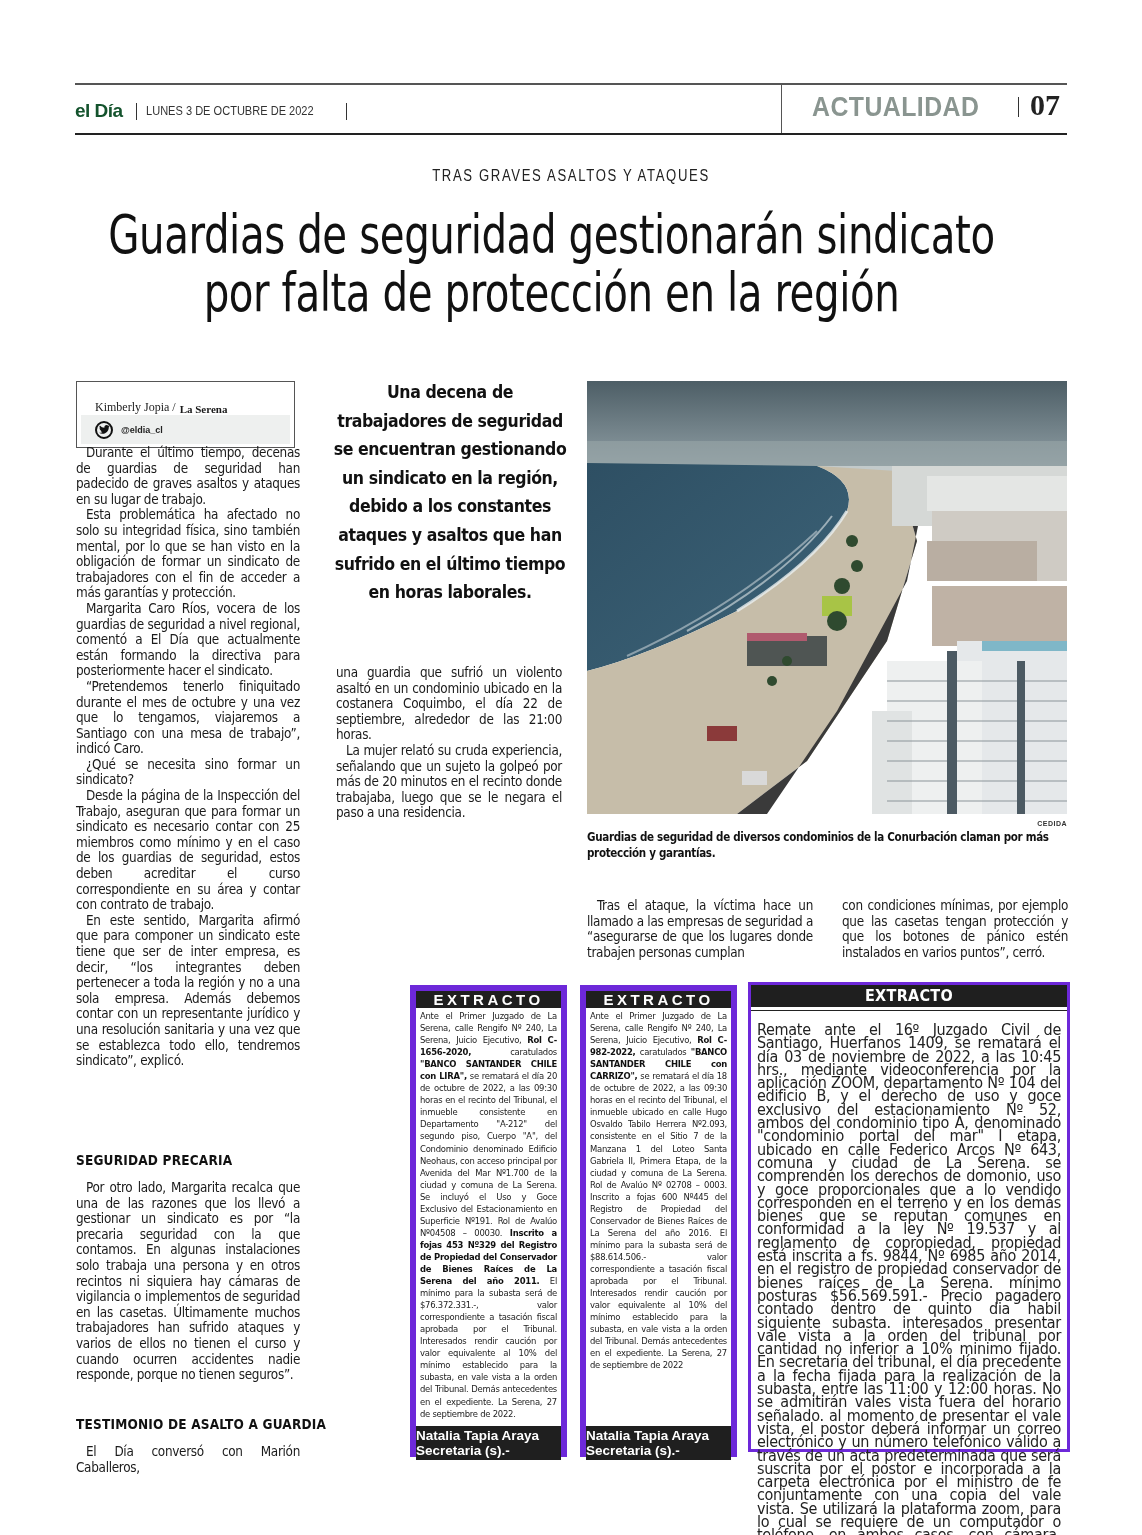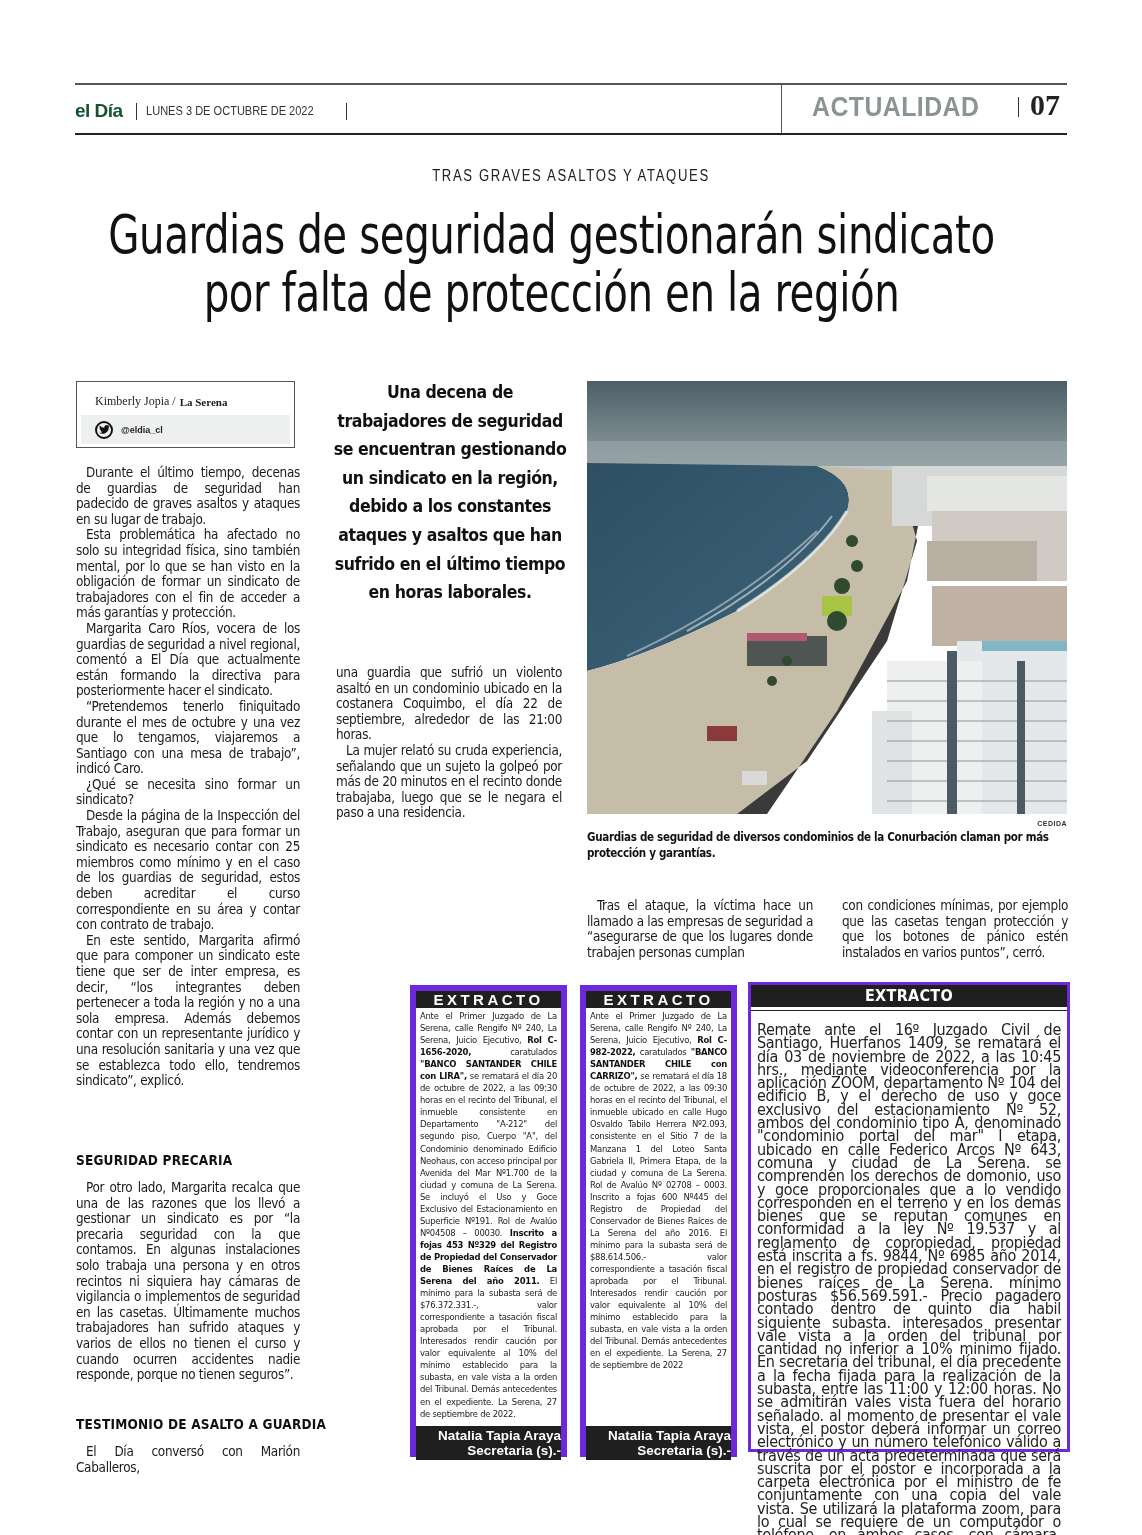--- a/index.html
+++ b/index.html
@@ -22,21 +22,21 @@
 .body-text p{text-indent:10px}
 .subhead{font-family:"DejaVu Sans Condensed","DejaVu Sans",sans-serif;font-weight:bold;font-size:13.5px;letter-spacing:0.2px;color:#111}
 .pullquote{font-family:"DejaVu Sans Condensed","DejaVu Sans",sans-serif;font-weight:bold;font-size:17.5px;line-height:28.6px;text-align:center;color:#111;letter-spacing:-0.4px}
 .photo{overflow:hidden}
 .credit{font-size:7px;font-weight:bold;color:#333;text-align:right;letter-spacing:0.5px}
 .caption{font-family:"DejaVu Sans Condensed","DejaVu Sans",sans-serif;font-weight:bold;font-size:11.5px;line-height:15.5px;color:#111;letter-spacing:-0.3px}
 .extracto{border:6px solid #6d28d9;background:#fff}
 .ext-head{background:#1f1f1f;color:#fff;font-weight:bold;font-size:15px;letter-spacing:3.5px;text-align:center;height:17px;line-height:17px}
 .ext-body{font-family:"DejaVu Sans Condensed","DejaVu Sans",sans-serif;font-size:9.4px;line-height:12.05px;color:#222;text-align:justify;padding:2px 4px 0 4px;letter-spacing:-0.25px}
 .ext-body b{color:#111}
-.ext-sign{background:#1f1f1f;color:#fff;font-weight:bold;font-size:13.5px;line-height:15px;text-align:right;padding:2px 0}
+.ext-sign{background:#1f1f1f;color:#fff;font-weight:bold;font-size:13.5px;line-height:15px;text-align:left;padding:2px 0}
 .ext-wide-head{background:#1f1f1f;color:#fff;font-family:"DejaVu Sans Condensed","DejaVu Sans",sans-serif;font-weight:bold;font-size:16px;text-align:center;height:22px;line-height:22px;letter-spacing:0.3px}
 .ext-wide-body{font-family:"DejaVu Sans Condensed","DejaVu Sans",sans-serif;font-size:16px;line-height:13.3px;color:#222;text-align:justify;padding:12px 6px 0 6px;letter-spacing:-0.3px}
 </style>
 </head>
 <body>
 
 <div class="rule" style="left:75px;top:83px;width:992px;height:2px;background:#555"></div>
 <div class="rule" style="left:75px;top:133px;width:992px;height:1.5px;background:#222"></div>
 <div class="rule" style="left:781px;top:85px;width:1px;height:48px;background:#555"></div>
 
@@ -51,35 +51,35 @@
 
 <div class="abs" style="left:0;top:167px;width:1142px">
   <div class="kicker">TRAS GRAVES ASALTOS Y ATAQUES</div>
 </div>
 <div class="abs" style="left:0;top:206px;width:1103px">
   <div class="headline">Guardias de seguridad gestionarán sindicato</div>
   <div class="headline">por falta de protección en la región</div>
 </div>
 
 <div class="abs byline-box" style="left:76px;top:381px;width:219px;height:67px">
-  <div style="padding:6px 0 0 18px;height:33px;display:flex;align-items:center">
+  <div style="padding:6px 0 0 18px;height:33px;display:flex;align-items:flex-end">
     <span class="byline-name">Kimberly Jopia /</span>
     <span class="byline-city">La Serena</span>
   </div>
   <div class="twitter-row" style="margin:0 4px;height:29px">
     <span class="twicon">
       <svg width="11" height="9" viewBox="0 0 24 20">
           <path fill="#111" d="M24 2.4a9.8 9.8 0 0 1-2.8.8A4.9 4.9 0 0 0 23.3.5a9.8 9.8 0 0 1-3.1 1.2A4.9 4.9 0 0 0 11.8 6 14 14 0 0 1 1.7.9a4.9 4.9 0 0 0 1.5 6.6 4.9 4.9 0 0 1-2.2-.6v.1a4.9 4.9 0 0 0 3.9 4.8 4.9 4.9 0 0 1-2.2.1 4.9 4.9 0 0 0 4.6 3.4A9.9 9.9 0 0 1 0 17.3 14 14 0 0 0 7.5 19.5c9 0 14-7.5 14-14v-.6A10 10 0 0 0 24 2.4z"></path>
         </svg>
     </span>
     <span class="handle">@eldia_cl</span>
   </div>
 </div>
 
-<div class="abs body-text" style="left:76px;top:465px;width:224px">
+<div class="abs body-text" style="left:76px;top:445px;width:224px">
   <p>Durante el último tiempo, decenas de guardias de seguridad han padecido de graves asaltos y ataques en su lugar de trabajo.</p>
   <p>Esta problemática ha afectado no solo su integridad física, sino también mental, por lo que se han visto en la obligación de formar un sindicato de trabajadores con el fin de acceder a más garantías y protección.</p>
   <p>Margarita Caro Ríos,  vocera de los guardias de seguridad a nivel regional, comentó a El Día que actualmente están formando la directiva para posteriormente hacer el sindicato.</p>
   <p>“Pretendemos tenerlo finiquitado durante el mes de octubre y una vez que lo tengamos, viajaremos a Santiago con una mesa de trabajo”, indicó Caro.</p>
   <p>¿Qué se necesita sino formar un sindicato?</p>
   <p>Desde la página de la Inspección del Trabajo, aseguran que para formar un sindicato es necesario contar con 25 miembros como mínimo y en el caso de los guardias de seguridad, estos deben acreditar el curso correspondiente en su área y contar con contrato de trabajo.</p>
   <p>En este sentido, Margarita afirmó que para componer un sindicato este tiene que ser de inter empresa, es decir, “los integrantes deben pertenecer a toda la región y no a una sola empresa. Además debemos contar con un representante jurídico y una resolución sanitaria y una vez que se establezca todo ello, tendremos sindicato”, explicó.</p>
 </div>
 <div class="abs subhead" style="left:76px;top:1152px">SEGURIDAD PRECARIA</div>
 <div class="abs body-text" style="left:76px;top:1180px;width:224px">

